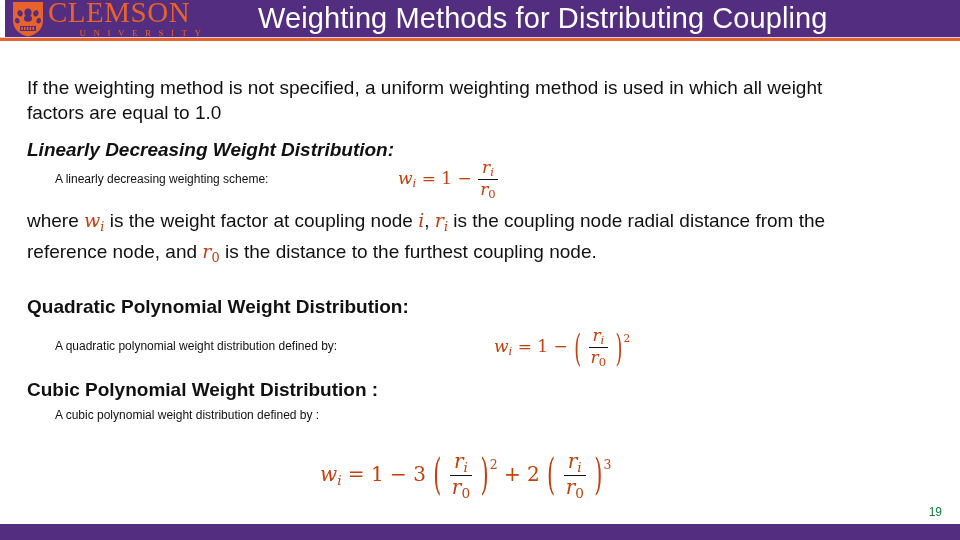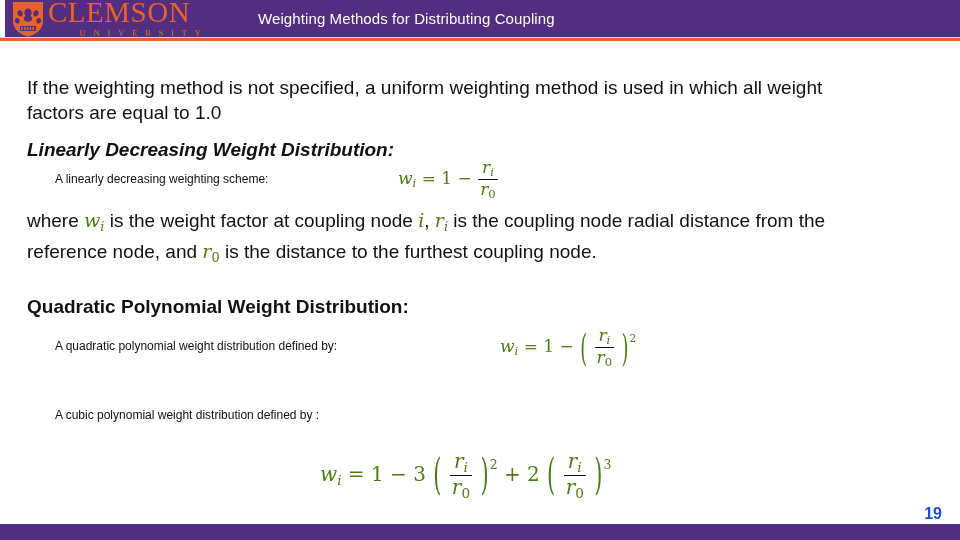--- a/index.html
+++ b/index.html
@@ -69,21 +69,21 @@
     text-decoration: underline;
   }
   .logo-rule {
     height: 2px;
     background: #E8622C;
     width: 186px;
     margin-top: 0px;
   }
   .header-title {
     color: #FFFFFF;
-    font-size: 15px;
+    font-size: 29px;
     font-weight: 400;
     margin-left: 22px;
     letter-spacing: 0.1px;
     white-space: nowrap;
   }
 
   .header-thin-line {
     position: absolute;
     left: 0; top: 37px;
     width: 960px;
@@ -103,23 +103,22 @@
     position: absolute;
     left: 0; top: 524px;
     width: 960px;
     height: 16px;
     background: #522D80;
   }
   .page-number {
     position: absolute;
     right: 18px;
     top: 505px;
-    font-size: 16px;
-    color: #1d4ed8;
-    font-weight: bold;
+    font-size: 12px;
+    color: #15803d;
   }
 
   
   .content {
     position: absolute;
     left: 0;
     top: 41px;
     width: 960px;
     height: 460px;
   }
@@ -134,21 +133,21 @@
   }
   .indent-line {
     font-size: 12px;
     color: #111111;
   }
 
   
   .math {
     font-family: "DejaVu Serif", "Liberation Serif", serif;
     font-style: italic;
-    color: #4d7c0f;
+    color: #c2410c;
     white-space: nowrap;
   }
   .math .op, .math .num {
     font-style: normal;
   }
   .mi { font-style: italic; }
   .sub {
     font-size: 0.68em;
     vertical-align: -0.28em;
     font-style: italic;
@@ -189,21 +188,21 @@
   }
 
   
   #p-intro      { left: 27px;  top: 34px;  width: 855px; }
   #h-linear     { left: 27px;  top: 96px; font-style: italic; }
   #l-linear     { left: 55px;  top: 126px; }
   #f-linear     { left: 398px; top: 118px; font-size: 17px; }
   #p-where      { left: 27px;  top: 167px; width: 862px; }
   #h-quad       { left: 27px;  top: 253px; }
   #l-quad       { left: 55px;  top: 293px; }
-  #f-quad       { left: 494px; top: 285px; font-size: 17px; margin-left: 6px; }
+  #f-quad       { left: 494px; top: 285px; font-size: 17px; }
   #h-cubic      { left: 27px;  top: 336px; }
   #l-cubic      { left: 55px;  top: 362px; }
   #f-cubic      { left: 320px; top: 410px; font-size: 20px; }
 </style>
 </head>
 <body>
 
 <div class="slide-header">
   <div class="logo-block">
     <div class="paw-shield">
@@ -266,20 +265,21 @@
     <span class="num">1</span>
     <span class="op">−</span>
     <span class="paren">(</span>
     <span class="frac">
       <span class="numer"><span class="mi">r</span><span class="sub">i</span></span>
       <span class="denom"><span class="mi">r</span><span class="sub-num">0</span></span>
     </span>
     <span class="paren">)</span><span class="sup-num">2</span>
   </div>
 
+  <div class="para bold-head" id="h-cubic">Cubic Polynomial Weight Distribution :</div>
   <div class="para indent-line" id="l-cubic">A cubic polynomial weight distribution defined by :</div>
 
   <div class="para math" id="f-cubic">
     <span class="mi">w</span><span class="sub">i</span>
     <span class="op">=</span>
     <span class="num">1</span>
     <span class="op">−</span>
     <span class="num">3</span>
     <span class="paren">(</span>
     <span class="frac">

